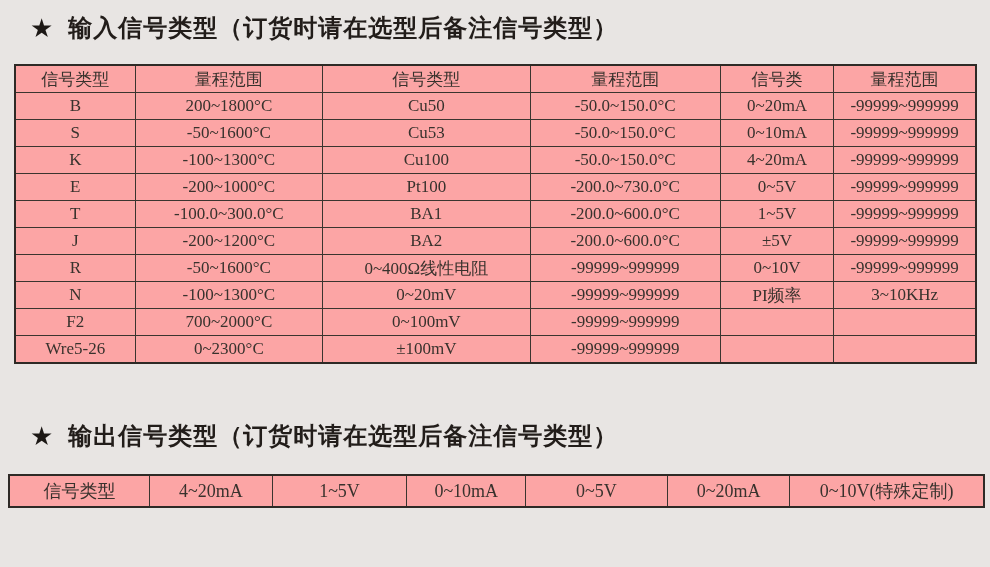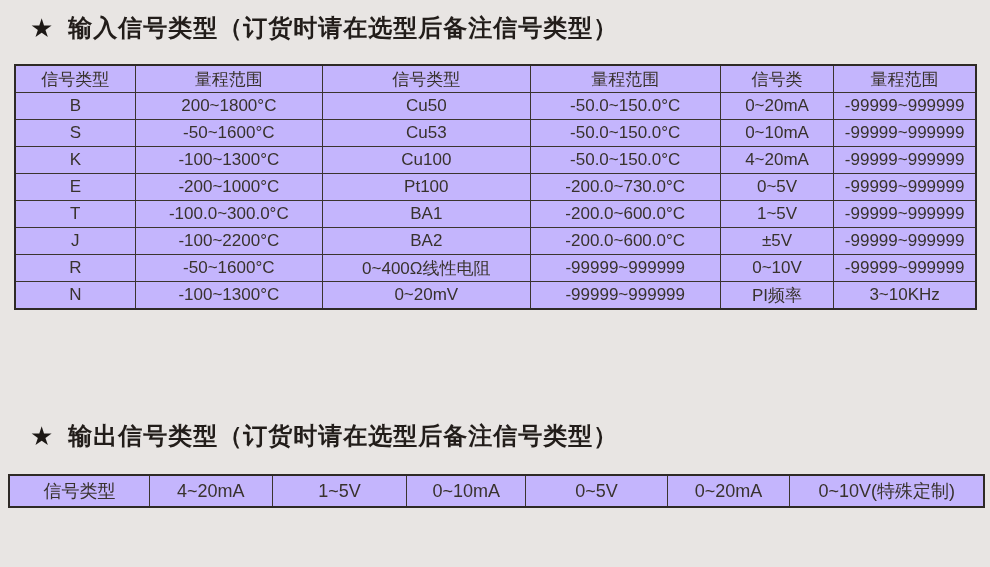--- a/index.html
+++ b/index.html
@@ -29,21 +29,22 @@
   }
   .section-title .star {
     font-size: 26px;
     line-height: 1;
     color: #1c1815;
   }
   table {
     position: absolute;
     border-collapse: collapse;
     table-layout: fixed;
-    background: #c4b5fd;
+    background: #fca5a5;
+    font-family: Liberation Serif, serif;
   }
   #input-table {
     left: 14px;
     top: 64px;
     width: 963px;
     font-size: 17px;
   }
   #output-table {
     left: 8px;
     top: 474px;
@@ -130,41 +131,57 @@
         <tr>
           <td>T</td>
           <td>-100.0~300.0°C</td>
           <td>BA1</td>
           <td>-200.0~600.0°C</td>
           <td>1~5V</td>
           <td>-99999~999999</td>
         </tr>
         <tr>
           <td>J</td>
-          <td>-100~2200°C</td>
+          <td>-200~1200°C</td>
           <td>BA2</td>
           <td>-200.0~600.0°C</td>
           <td>±5V</td>
           <td>-99999~999999</td>
         </tr>
         <tr>
           <td>R</td>
           <td>-50~1600°C</td>
           <td>0~400Ω线性电阻</td>
           <td>-99999~999999</td>
           <td>0~10V</td>
           <td>-99999~999999</td>
         </tr>
         <tr>
           <td>N</td>
           <td>-100~1300°C</td>
           <td>0~20mV</td>
           <td>-99999~999999</td>
           <td>PI频率</td>
           <td>3~10KHz</td>
+        </tr>
+        <tr>
+          <td>F2</td>
+          <td>700~2000°C</td>
+          <td>0~100mV</td>
+          <td>-99999~999999</td>
+          <td></td>
+          <td></td>
+        </tr>
+        <tr>
+          <td>Wre5-26</td>
+          <td>0~2300°C</td>
+          <td>±100mV</td>
+          <td>-99999~999999</td>
+          <td></td>
+          <td></td>
         </tr>
       </tbody>
   </table>
 
   <div class="section-title" style="top: 420px;">
     <span class="star">★</span>
     <span>输出信号类型（订货时请在选型后备注信号类型）</span>
   </div>
 
   <table id="output-table">

